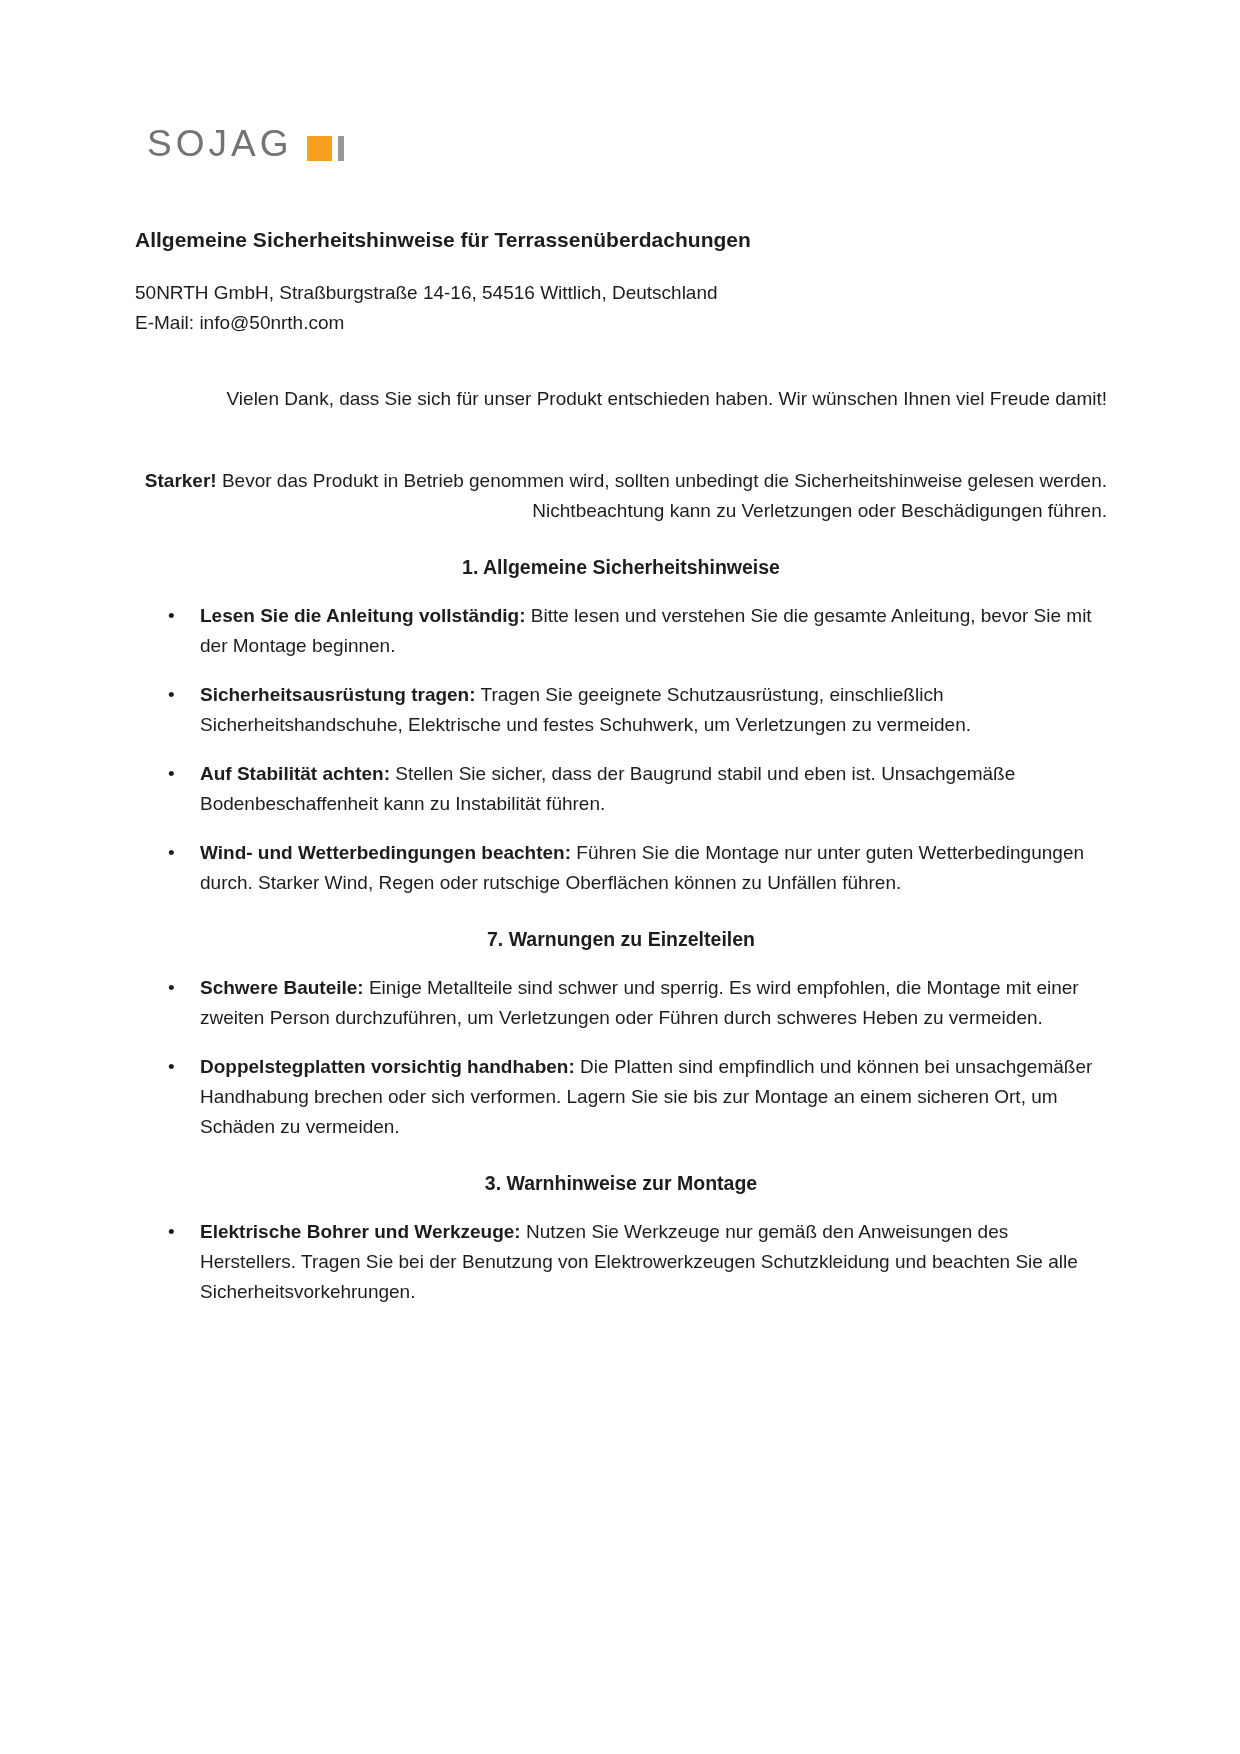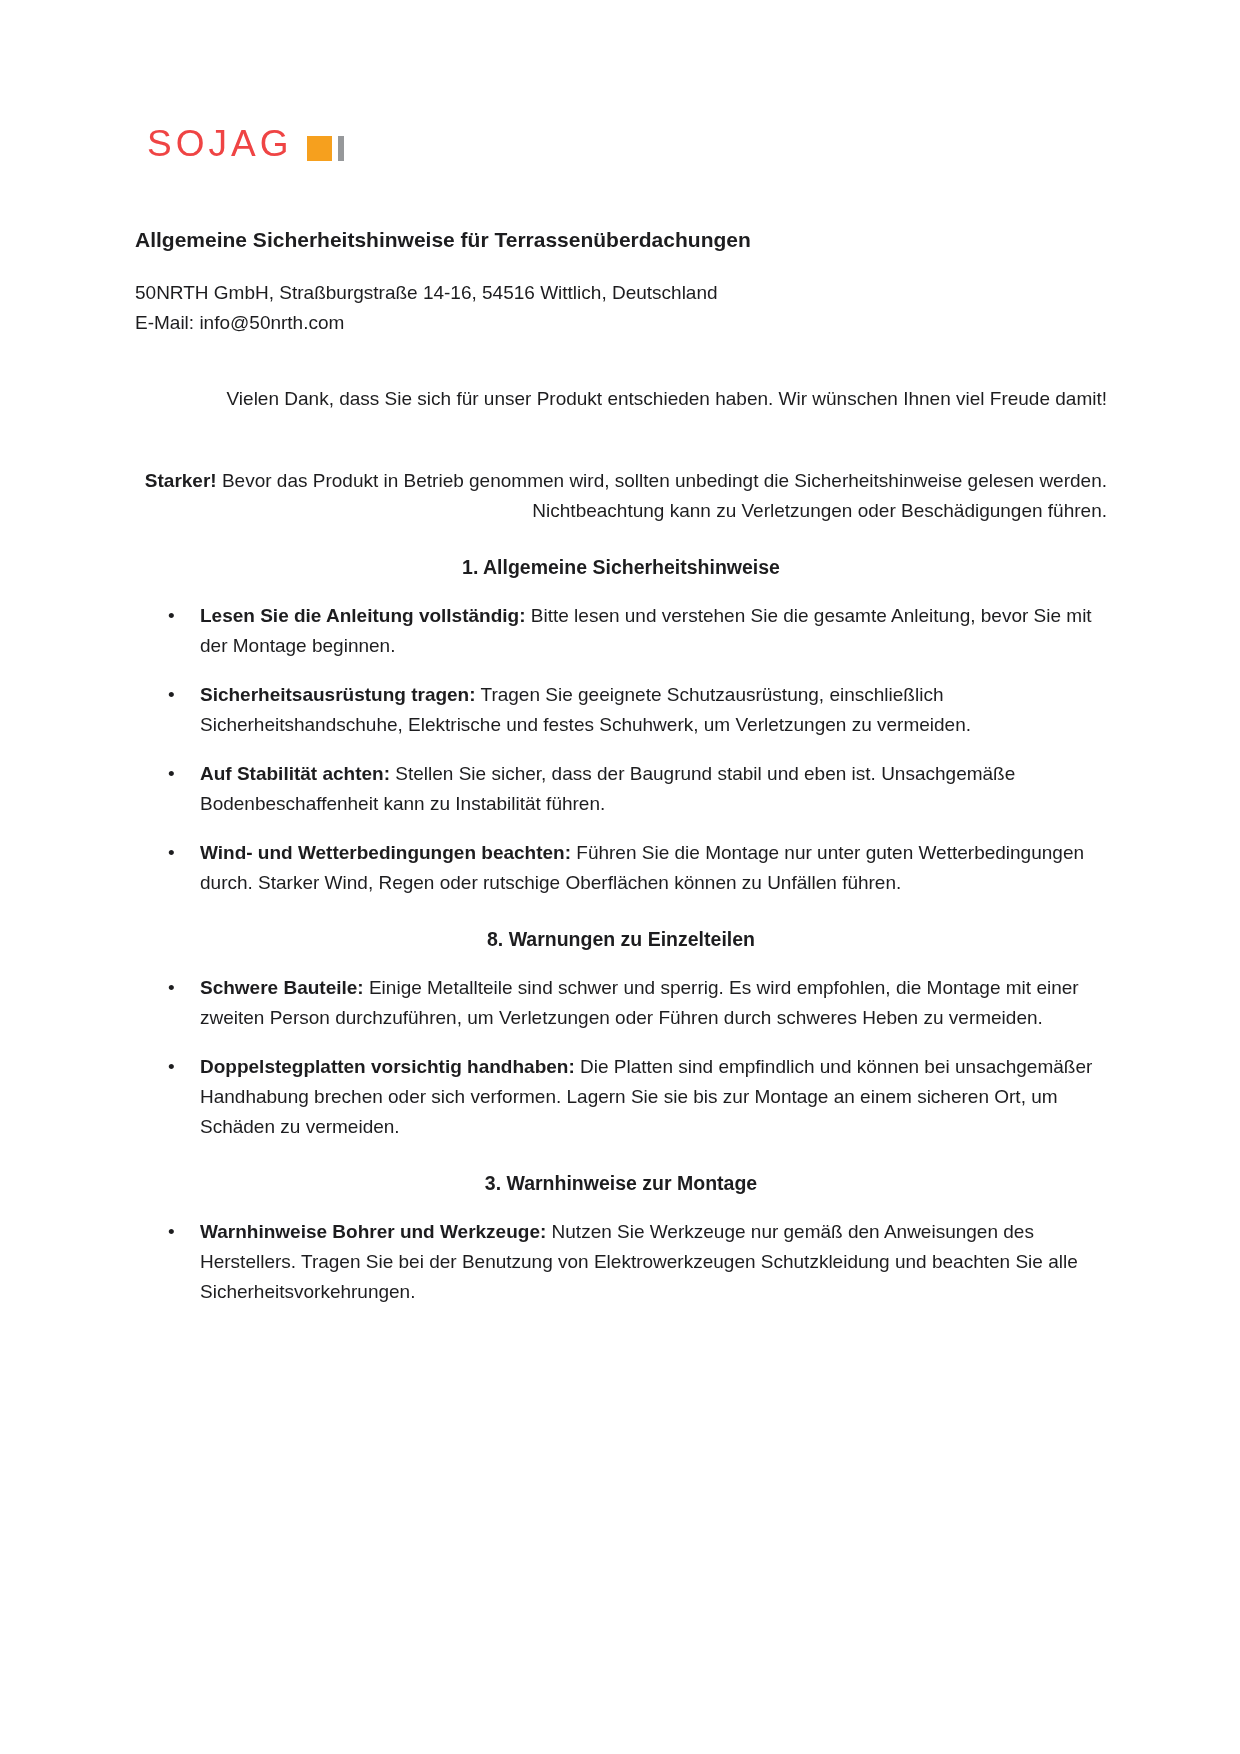--- a/index.html
+++ b/index.html
@@ -22,21 +22,21 @@
     display: flex;
     align-items: flex-end;
     height: 44px;
     margin-left: 12px;
   }
   .logo-word {
     font-size: 37px;
     line-height: 1;
     font-weight: 400;
     letter-spacing: 4px;
-    color: #ef4444;
+    color: #737373;
   }
   .logo-square {
     display: inline-block;
     width: 25px;
     height: 25px;
     background: #f6a01e;
     margin-left: 15px;
     margin-bottom: 1px;
   }
   .logo-bar {
@@ -120,25 +120,25 @@
     <p class="para para-warning"><span class="bold">Starker!</span><span> Bevor das Produkt in Betrieb genommen wird, sollten unbedingt die Sicherheitshinweise gelesen werden. Nichtbeachtung kann zu Verletzungen oder Beschädigungen führen.</span></p>
 
     <h2 class="section-heading">1. Allgemeine Sicherheitshinweise</h2>
     <ul class="bullets">
       <li><span class="bold">Lesen Sie die Anleitung vollständig:</span><span> Bitte lesen und verstehen Sie die gesamte Anleitung, bevor Sie mit der Montage beginnen.</span></li>
       <li><span class="bold">Sicherheitsausrüstung tragen:</span><span> Tragen Sie geeignete Schutzausrüstung, einschließlich Sicherheitshandschuhe, Elektrische und festes Schuhwerk, um Verletzungen zu vermeiden.</span></li>
       <li><span class="bold">Auf Stabilität achten:</span><span> Stellen Sie sicher, dass der Baugrund stabil und eben ist. Unsachgemäße Bodenbeschaffenheit kann zu Instabilität führen.</span></li>
       <li><span class="bold">Wind- und Wetterbedingungen beachten:</span><span> Führen Sie die Montage nur unter guten Wetterbedingungen durch. Starker Wind, Regen oder rutschige Oberflächen können zu Unfällen führen.</span></li>
     </ul>
 
-    <h2 class="section-heading">8. Warnungen zu Einzelteilen</h2>
+    <h2 class="section-heading">7. Warnungen zu Einzelteilen</h2>
     <ul class="bullets">
       <li><span class="bold">Schwere Bauteile:</span><span> Einige Metallteile sind schwer und sperrig. Es wird empfohlen, die Montage mit einer zweiten Person durchzuführen, um Verletzungen oder Führen durch schweres Heben zu vermeiden.</span></li>
       <li><span class="bold">Doppelstegplatten vorsichtig handhaben:</span><span> Die Platten sind empfindlich und können bei unsachgemäßer Handhabung brechen oder sich verformen. Lagern Sie sie bis zur Montage an einem sicheren Ort, um Schäden zu vermeiden.</span></li>
     </ul>
 
     <h2 class="section-heading">3. Warnhinweise zur Montage</h2>
     <ul class="bullets">
-      <li><span class="bold">Warnhinweise Bohrer und Werkzeuge:</span><span> Nutzen Sie Werkzeuge nur gemäß den Anweisungen des Herstellers. Tragen Sie bei der Benutzung von Elektrowerkzeugen Schutzkleidung und beachten Sie alle Sicherheitsvorkehrungen.</span></li>
+      <li><span class="bold">Elektrische Bohrer und Werkzeuge:</span><span> Nutzen Sie Werkzeuge nur gemäß den Anweisungen des Herstellers. Tragen Sie bei der Benutzung von Elektrowerkzeugen Schutzkleidung und beachten Sie alle Sicherheitsvorkehrungen.</span></li>
     </ul>
 
   </div>
 </div>
 
 </body></html>

